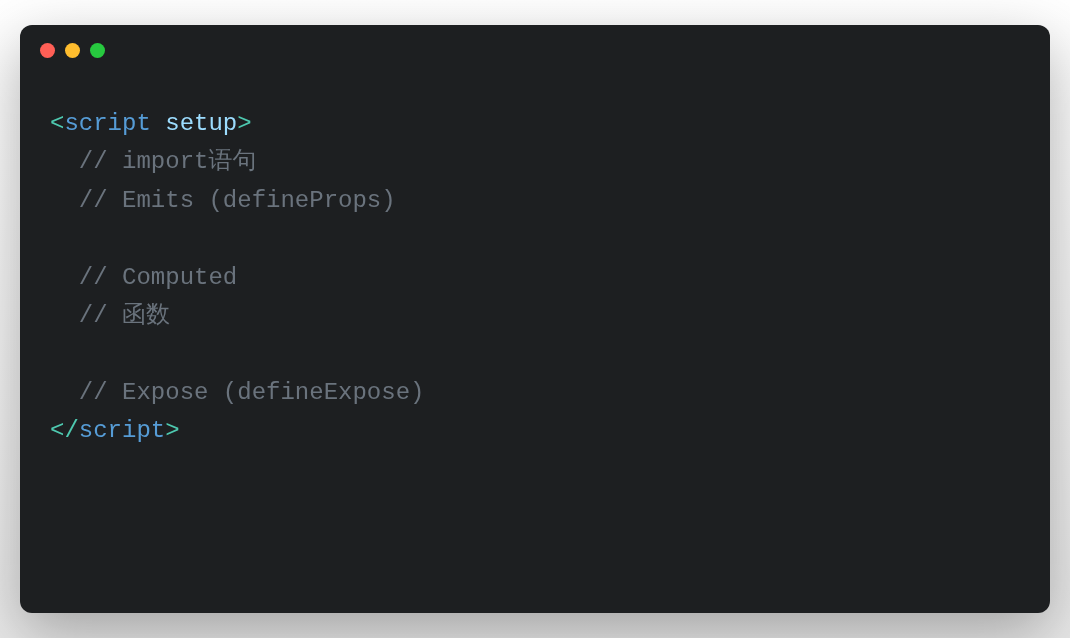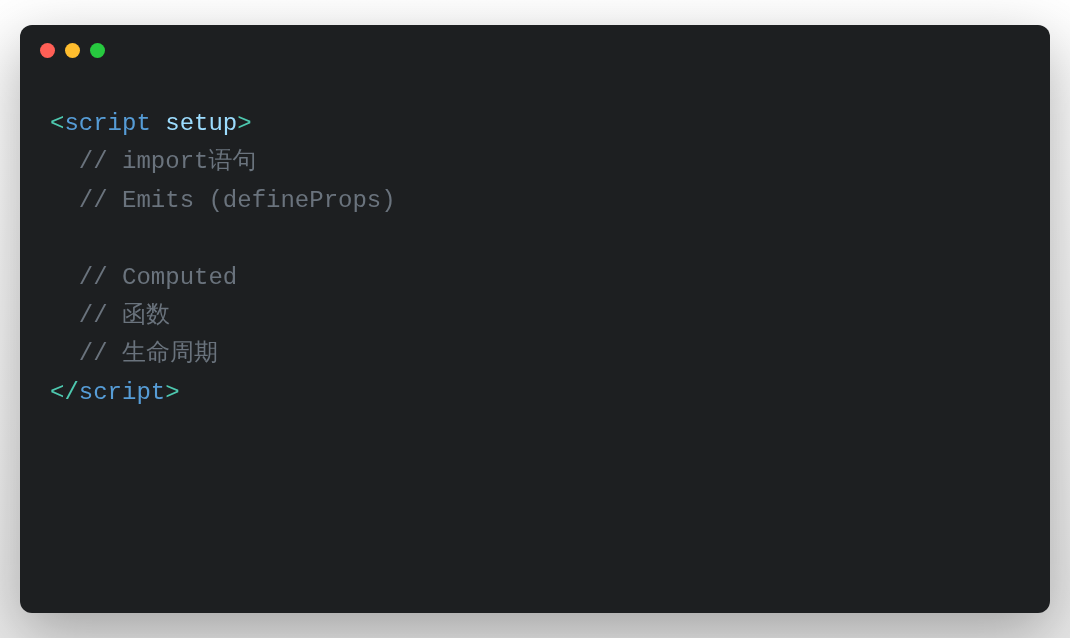--- a/index.html
+++ b/index.html
@@ -63,16 +63,17 @@
     <div class="traffic-light tl-min"></div>
     <div class="traffic-light tl-max"></div>
   </div>
   <div class="code-area">
     <div class="code-line"><span class="tag-bracket">&lt;</span><span class="tag-name">script</span><span> </span><span class="tag-attr">setup</span><span class="tag-bracket">&gt;</span></div>
     <div class="code-line"><span class="indent">  </span><span class="comment">// import语句</span></div>
     <div class="code-line"><span class="indent">  </span><span class="comment">// Emits (defineProps)</span></div>
     <div class="code-line"><span class="indent">  </span></div>
     <div class="code-line"><span class="indent">  </span><span class="comment">// Computed</span></div>
     <div class="code-line"><span class="indent">  </span><span class="comment">// 函数</span></div>
-    <div class="code-line"><span class="indent">  </span><span class="comment">// 生命周期</span></div>
+    <div class="code-line"><span class="indent">  </span></div>
+    <div class="code-line"><span class="indent">  </span><span class="comment">// Expose (defineExpose)</span></div>
     <div class="code-line"><span class="tag-bracket">&lt;/</span><span class="tag-name">script</span><span class="tag-bracket">&gt;</span></div>
   </div>
 </div>
 
 </body></html>

